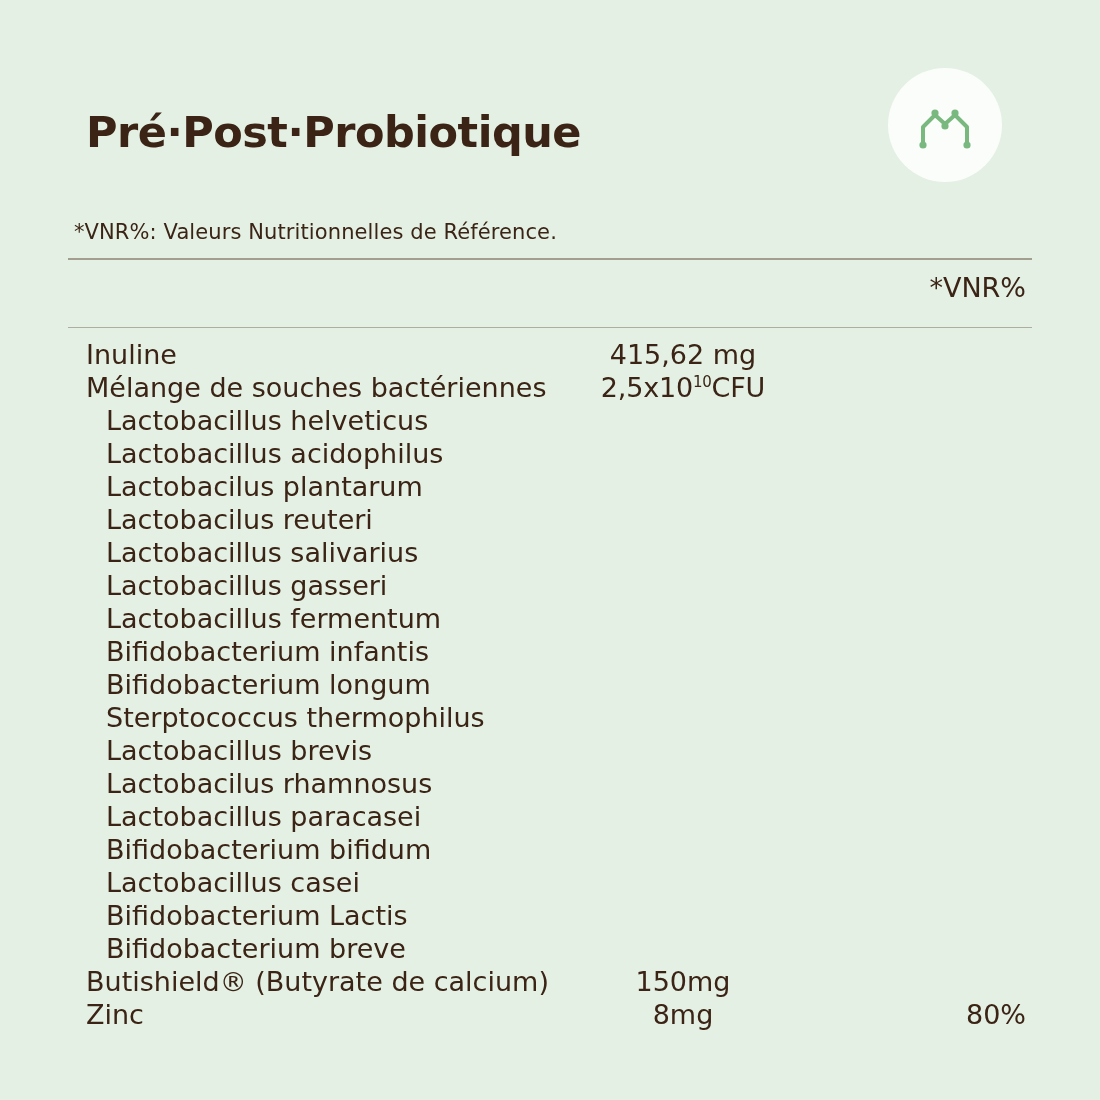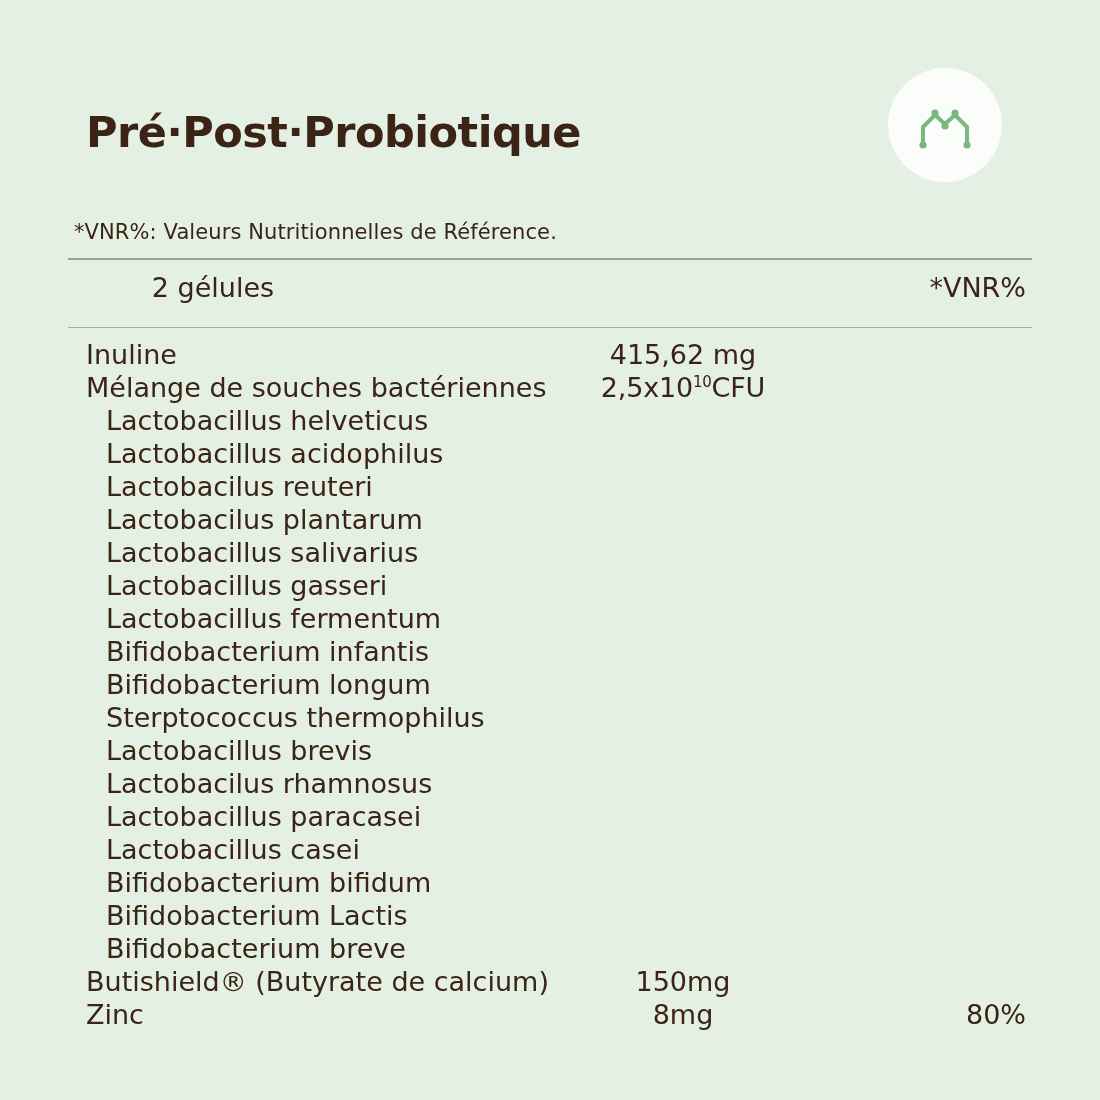--- a/index.html
+++ b/index.html
@@ -120,21 +120,20 @@
         </svg>
       </span>
     </div>
   </div>
 
   <div class="vnr-note">*VNR%: Valeurs Nutritionnelles de Référence.</div>
 
   <div class="rule"></div>
 
   <div class="table-head">
-    <div class="col-dose">2 gélules</div>
     <div class="col-vnr">*VNR%</div>
   </div>
 
   <div class="rule thin"></div>
 
   <div class="rows" id="rows">
       <div class="row">
         <div class="col-name">Inuline</div>
         <div class="col-dose">415,62 mg</div>
         <div class="col-vnr"></div>
@@ -148,30 +147,30 @@
         <div class="col-name">Lactobacillus helveticus</div>
         <div class="col-dose"></div>
         <div class="col-vnr"></div>
       </div>
       <div class="row sub">
         <div class="col-name">Lactobacillus acidophilus</div>
         <div class="col-dose"></div>
         <div class="col-vnr"></div>
       </div>
       <div class="row sub">
+        <div class="col-name">Lactobacilus plantarum</div>
+        <div class="col-dose"></div>
+        <div class="col-vnr"></div>
+      </div>
+      <div class="row sub">
         <div class="col-name">Lactobacilus reuteri</div>
         <div class="col-dose"></div>
         <div class="col-vnr"></div>
       </div>
       <div class="row sub">
-        <div class="col-name">Lactobacilus plantarum</div>
-        <div class="col-dose"></div>
-        <div class="col-vnr"></div>
-      </div>
-      <div class="row sub">
         <div class="col-name">Lactobacillus salivarius</div>
         <div class="col-dose"></div>
         <div class="col-vnr"></div>
       </div>
       <div class="row sub">
         <div class="col-name">Lactobacillus gasseri</div>
         <div class="col-dose"></div>
         <div class="col-vnr"></div>
       </div>
       <div class="row sub">
@@ -203,26 +202,26 @@
         <div class="col-name">Lactobacilus rhamnosus</div>
         <div class="col-dose"></div>
         <div class="col-vnr"></div>
       </div>
       <div class="row sub">
         <div class="col-name">Lactobacillus paracasei</div>
         <div class="col-dose"></div>
         <div class="col-vnr"></div>
       </div>
       <div class="row sub">
+        <div class="col-name">Bifidobacterium bifidum</div>
+        <div class="col-dose"></div>
+        <div class="col-vnr"></div>
+      </div>
+      <div class="row sub">
         <div class="col-name">Lactobacillus casei</div>
-        <div class="col-dose"></div>
-        <div class="col-vnr"></div>
-      </div>
-      <div class="row sub">
-        <div class="col-name">Bifidobacterium bifidum</div>
         <div class="col-dose"></div>
         <div class="col-vnr"></div>
       </div>
       <div class="row sub">
         <div class="col-name">Bifidobacterium Lactis</div>
         <div class="col-dose"></div>
         <div class="col-vnr"></div>
       </div>
       <div class="row sub">
         <div class="col-name">Bifidobacterium breve</div>

